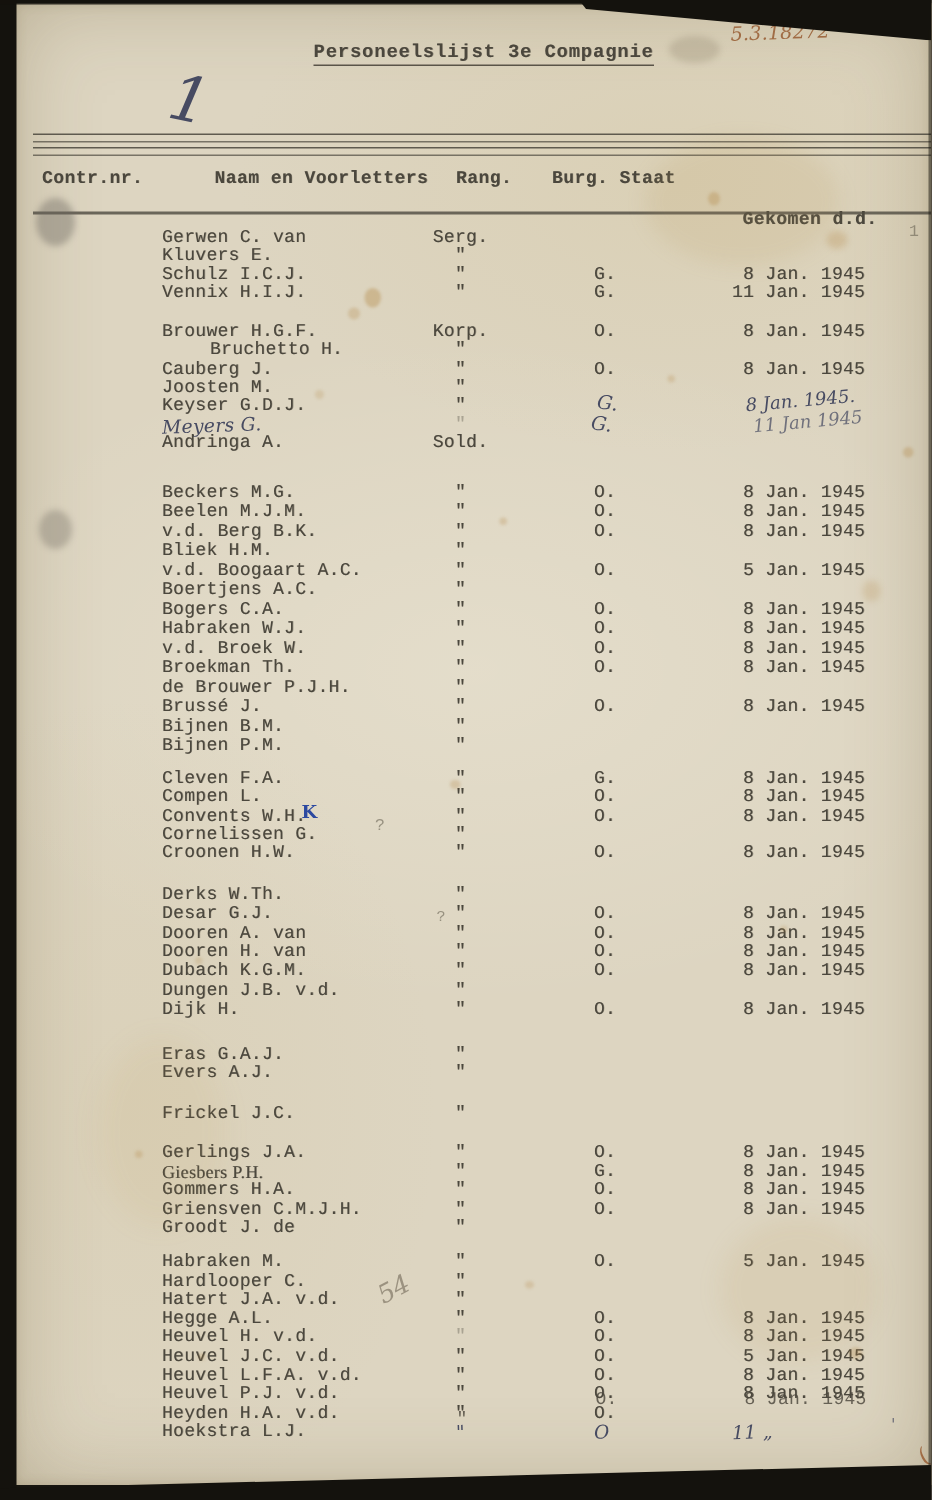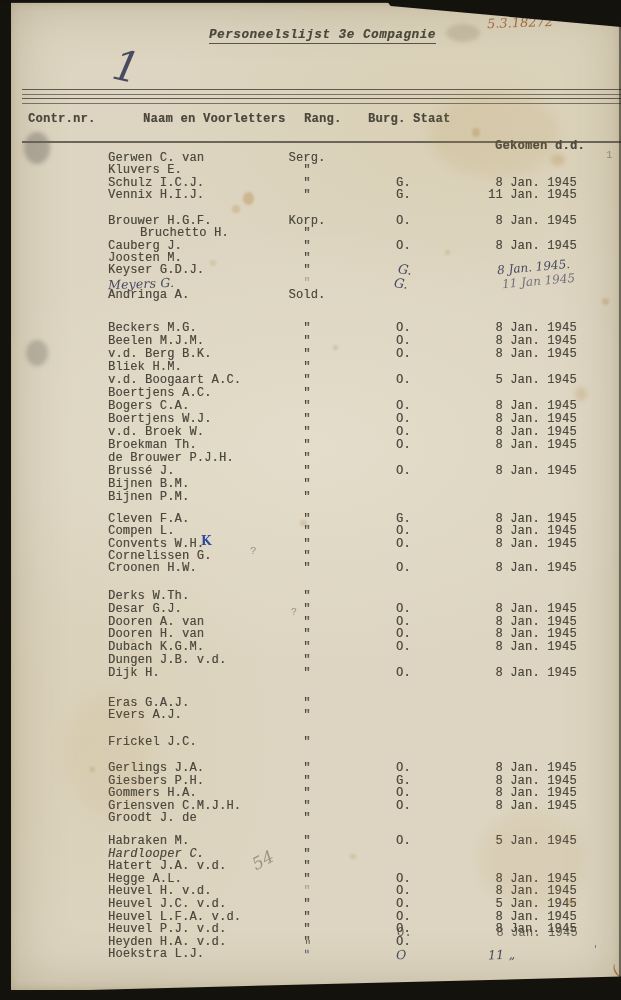--- a/index.html
+++ b/index.html
@@ -15,21 +15,21 @@
       radial-gradient(ellipse 300px 400px at 12% 75%, rgba(200,180,130,0.12), transparent 70%),
       radial-gradient(ellipse 500px 300px at 50% 45%, rgba(255,252,240,0.20), transparent 75%),
       #ddd5c1;
     box-shadow: inset 0 0 55px rgba(110,92,52,0.30), inset 0 0 8px rgba(110,92,52,0.25);
   }
   .stain{position:absolute;border-radius:50%;}
   
   .typed{position:absolute;font-size:12px;line-height:13px;color:#4b473d;
          letter-spacing:0.2px;white-space:pre;text-shadow:0.4px 0 0 rgba(75,70,60,0.45);}
   .title{font-weight:bold;font-size:12.5px;letter-spacing:0.6px;
-         border-bottom:1.5px solid rgba(75,70,60,0.9);padding-bottom:1px;font-style:italic;}
+         border-bottom:1.5px solid rgba(75,70,60,0.9);padding-bottom:1px;}
   .hdr{font-weight:bold;letter-spacing:0.3px;}
   .rule2{position:absolute;left:12px;width:603px;height:4px;
          border-top:1.5px solid rgba(78,74,64,0.88);border-bottom:1.5px solid rgba(78,74,64,0.7);}
   .rule1{position:absolute;left:12px;width:603px;height:2px;background:rgba(78,74,64,0.8);}
   .row{position:absolute;left:0;width:621px;height:13px;}
   .cell{position:absolute;top:0;font-size:12px;line-height:13px;color:#4b473d;
         white-space:pre;letter-spacing:0.2px;text-shadow:0.4px 0 0 rgba(75,70,60,0.45);}
   .c-rang{text-align:center;}
   .cfaint{opacity:0.35;}
   .doubled{text-shadow:1px 4px 0 rgba(72,68,58,0.8), 0.4px 0 0 rgba(75,70,60,0.45);}
@@ -157,21 +157,21 @@
           <div class="cell" style="left: 98px;">Boertjens A.C.</div>
           <div class="cell c-rang" style="left: 272px; width: 50px;">"</div>
         </div>
         <div class="row" style="top: 398px;">
           <div class="cell" style="left: 98px;">Bogers C.A.</div>
           <div class="cell c-rang" style="left: 272px; width: 50px;">"</div>
           <div class="cell" style="left: 386px;">O.</div>
           <div class="cell" style="left: 478px;">&nbsp;8 Jan. 1945</div>
         </div>
         <div class="row" style="top: 411px;">
-          <div class="cell" style="left: 98px;">Boertjens W.J.</div>
+          <div class="cell" style="left: 98px;">Habraken W.J.</div>
           <div class="cell c-rang" style="left: 272px; width: 50px;">"</div>
           <div class="cell" style="left: 386px;">O.</div>
           <div class="cell" style="left: 478px;">&nbsp;8 Jan. 1945</div>
         </div>
         <div class="row" style="top: 424px;">
           <div class="cell" style="left: 98px;">v.d. Broek W.</div>
           <div class="cell c-rang" style="left: 272px; width: 50px;">"</div>
           <div class="cell" style="left: 386px;">O.</div>
           <div class="cell" style="left: 478px;">&nbsp;8 Jan. 1945</div>
         </div>
@@ -277,21 +277,21 @@
           <div class="cell" style="left: 98px;">Frickel J.C.</div>
           <div class="cell c-rang" style="left: 272px; width: 50px;">"</div>
         </div>
         <div class="row" style="top: 760px;">
           <div class="cell" style="left: 98px;">Gerlings J.A.</div>
           <div class="cell c-rang" style="left: 272px; width: 50px;">"</div>
           <div class="cell" style="left: 386px;">O.</div>
           <div class="cell" style="left: 478px;">&nbsp;8 Jan. 1945</div>
         </div>
         <div class="row" style="top: 772.6px;">
-          <div class="cell" style="left: 98px;">Giesbers P.H.</div>
+          <div class="cell" style="left: 98px; font-family: Liberation Serif, serif;">Giesbers P.H.</div>
           <div class="cell c-rang" style="left: 272px; width: 50px;">"</div>
           <div class="cell" style="left: 386px;">G.</div>
           <div class="cell" style="left: 478px;">&nbsp;8 Jan. 1945</div>
         </div>
         <div class="row" style="top: 785.2px;">
           <div class="cell" style="left: 98px;">Gommers H.A.</div>
           <div class="cell c-rang" style="left: 272px; width: 50px;">"</div>
           <div class="cell" style="left: 386px;">O.</div>
           <div class="cell" style="left: 478px;">&nbsp;8 Jan. 1945</div>
         </div>
@@ -305,21 +305,21 @@
           <div class="cell" style="left: 98px;">Groodt J. de</div>
           <div class="cell c-rang" style="left: 272px; width: 50px;">"</div>
         </div>
         <div class="row" style="top: 833px;">
           <div class="cell" style="left: 98px;">Habraken M.</div>
           <div class="cell c-rang" style="left: 272px; width: 50px;">"</div>
           <div class="cell" style="left: 386px;">O.</div>
           <div class="cell" style="left: 478px;">&nbsp;5 Jan. 1945</div>
         </div>
         <div class="row" style="top: 845.6px;">
-          <div class="cell" style="left: 98px; font-style: italic;">Hardlooper C.</div>
+          <div class="cell" style="left: 98px;">Hardlooper C.</div>
           <div class="cell c-rang" style="left: 272px; width: 50px;">"</div>
         </div>
         <div class="row" style="top: 858.2px;">
           <div class="cell" style="left: 98px;">Hatert J.A. v.d.</div>
           <div class="cell c-rang" style="left: 272px; width: 50px;">"</div>
         </div>
         <div class="row" style="top: 870.8px;">
           <div class="cell" style="left: 98px;">Hegge A.L.</div>
           <div class="cell c-rang" style="left: 272px; width: 50px;">"</div>
           <div class="cell" style="left: 386px;">O.</div>

